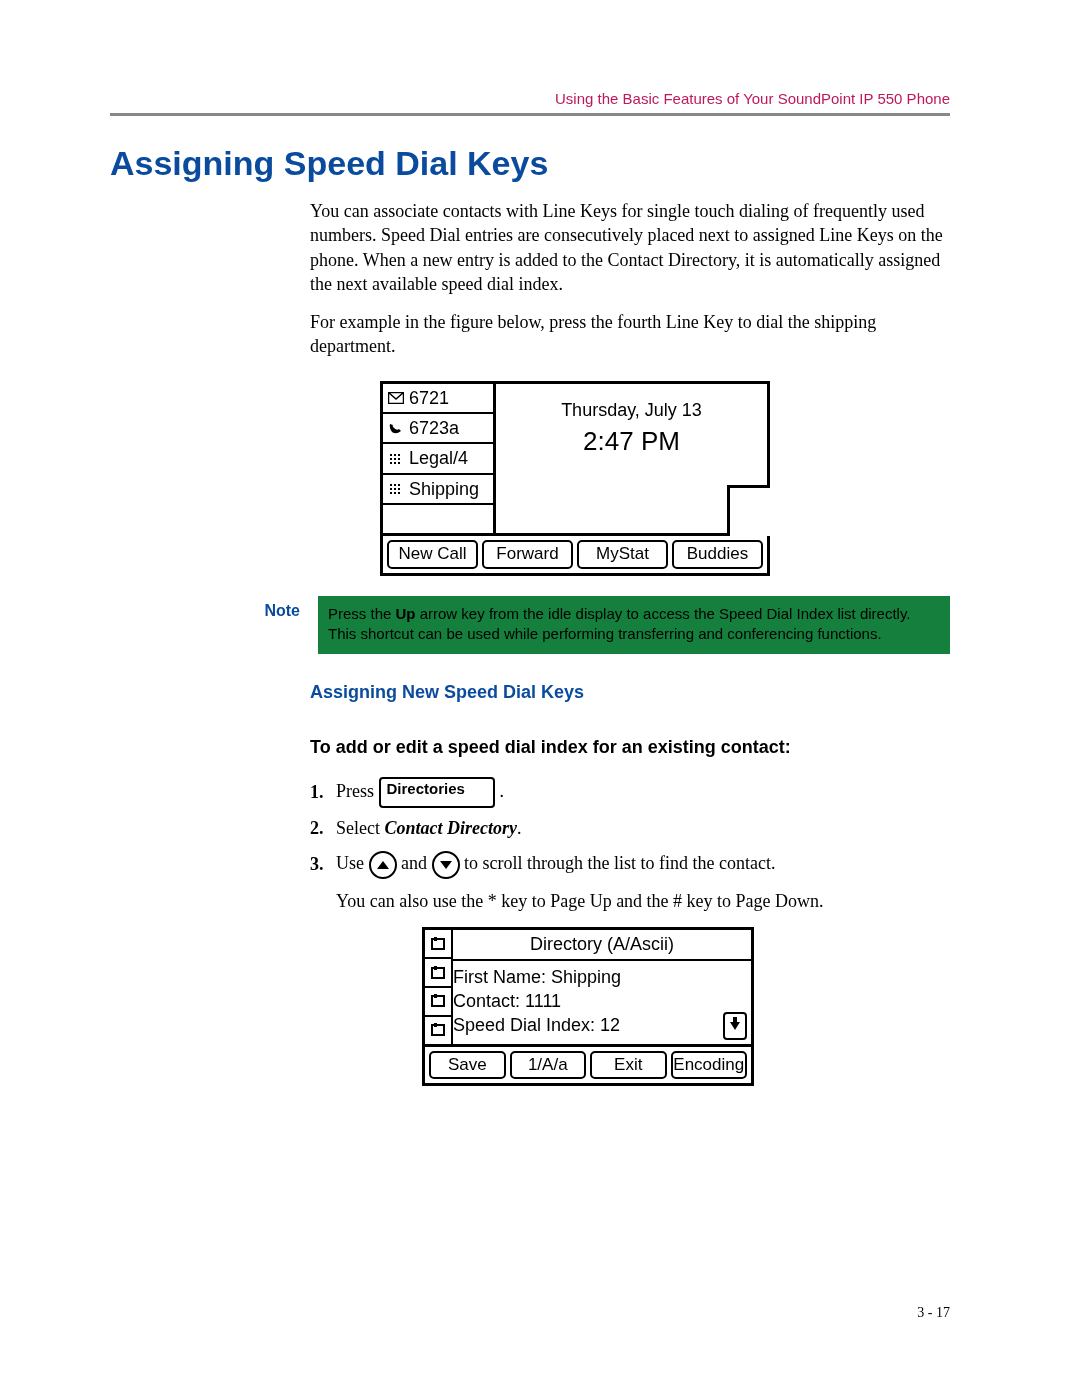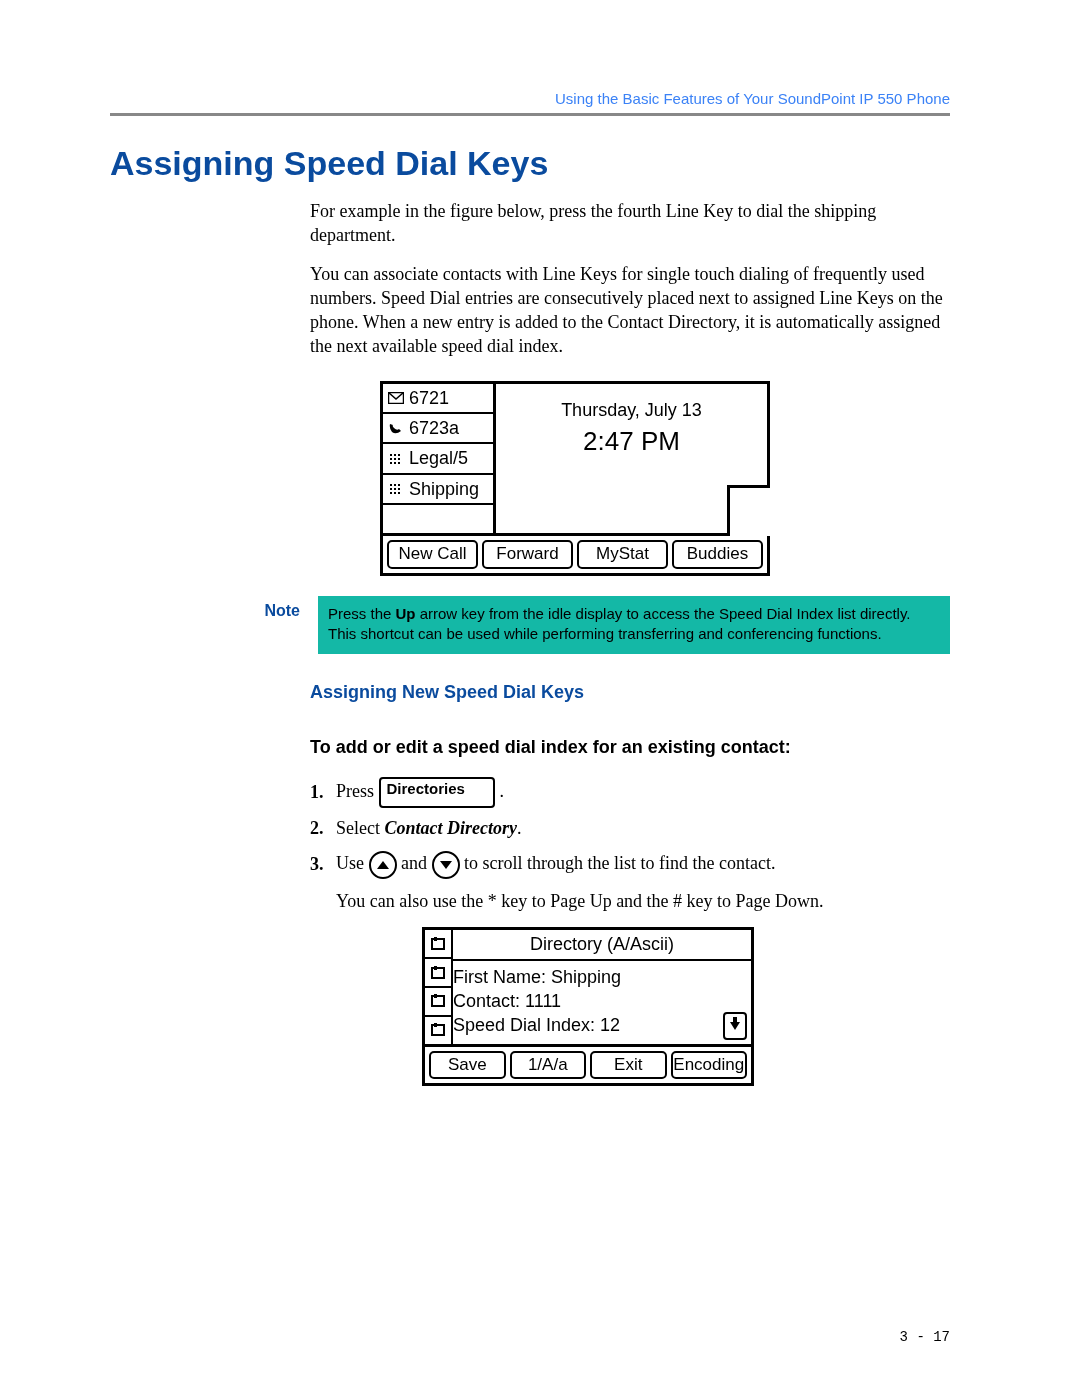--- a/index.html
+++ b/index.html
@@ -12,21 +12,21 @@
     width: 1080px;
     height: 1397px;
     position: relative;
     box-sizing: border-box;
     padding: 90px 130px 60px 110px;
   }
   .running-head {
     font-family: "Trebuchet MS", Arial, sans-serif;
     font-size: 15px;
     text-align: right;
-    color: #3b82f6;
+    color: #be185d;
     margin-bottom: 6px;
   }
   .rule-top {
     border-top: 3px solid #888;
     margin-bottom: 28px;
   }
   h1.main-title {
     font-family: "Trebuchet MS", Arial, sans-serif;
     font-weight: 700;
     font-size: 34px;
@@ -55,21 +55,21 @@
     font-family: "Trebuchet MS", Arial, sans-serif;
     font-weight: 700;
     color: #0a4b9e;
     font-size: 16px;
     padding-top: 6px;
     text-align: right;
     padding-right: 18px;
     flex: none;
   }
   .note-box {
-    background: #14b8a6;
+    background: #15803d;
     font-family: Arial, Helvetica, sans-serif;
     font-size: 15px;
     line-height: 1.35;
     padding: 8px 14px 10px 10px;
     flex: 1;
   }
   .note-box b { font-weight: 700; }
   h2.sub-title {
     font-family: "Trebuchet MS", Arial, sans-serif;
     font-weight: 700;
@@ -132,23 +132,23 @@
   .tri-up { border-bottom: 8px solid #000; }
   .tri-down { border-top: 8px solid #000; }
   .after-steps {
     margin-left: 26px;
     font-size: 18px;
     margin-bottom: 14px;
   }
   .screen2 { margin-left: 112px; width: 332px; }
   .page-num {
     position: absolute;
-    bottom: 52px;
+    bottom: 76px;
     right: 130px;
-    font-family: Liberation Mono, monospace;
+    font-family: Liberation Serif, serif;
     font-size: 14px;
   }
 
   
   .lcd1 {
     border: 3px solid #000;
     font-family: Arial, Helvetica, sans-serif;
   }
   .lcd1-top { display: flex; border-radius: 30px; }
   .lcd1-linekeys {
@@ -243,22 +243,22 @@
 <body>
 
 <div class="page">
 
   <div class="running-head">Using the Basic Features of Your SoundPoint IP 550 Phone</div>
   <div class="rule-top"></div>
 
   <h1 class="main-title">Assigning Speed Dial Keys</h1>
 
   <div class="body-block">
+    <p class="para">You can associate contacts with Line Keys for single touch dialing of frequently used numbers. Speed Dial entries are consecutively placed next to assigned Line Keys on the phone. When a new entry is added to the Contact Directory, it is automatically assigned the next available speed dial index.</p>
     <p class="para">For example in the figure below, press the fourth Line Key to dial the shipping department.</p>
-    <p class="para">You can associate contacts with Line Keys for single touch dialing of frequently used numbers. Speed Dial entries are consecutively placed next to assigned Line Keys on the phone. When a new entry is added to the Contact Directory, it is automatically assigned the next available speed dial index.</p>
 
     
     <div class="screen1">
       <div class="lcd1">
         <div class="lcd1-top">
           <div class="lcd1-linekeys">
             <div class="lkey">
               <span class="ico-env">
                 <svg width="16" height="12" viewBox="0 0 16 12">
                     <rect x="0.5" y="0.5" width="15" height="11" fill="none" stroke="#000" stroke-width="1.5"></rect>
@@ -284,21 +284,21 @@
                       <rect x="9" y="1" width="2" height="2"></rect>
                       <rect x="1" y="5" width="2" height="2"></rect>
                       <rect x="5" y="5" width="2" height="2"></rect>
                       <rect x="9" y="5" width="2" height="2"></rect>
                       <rect x="1" y="9" width="2" height="2"></rect>
                       <rect x="5" y="9" width="2" height="2"></rect>
                       <rect x="9" y="9" width="2" height="2"></rect>
                     </g>
                   </svg>
               </span>
-              <span>Legal/5</span>
+              <span>Legal/4</span>
             </div>
             <div class="lkey">
               <span class="ico-grid">
                 <svg width="14" height="12" viewBox="0 0 14 12">
                     <g fill="#000">
                       <rect x="1" y="1" width="2" height="2"></rect>
                       <rect x="5" y="1" width="2" height="2"></rect>
                       <rect x="9" y="1" width="2" height="2"></rect>
                       <rect x="1" y="5" width="2" height="2"></rect>
                       <rect x="5" y="5" width="2" height="2"></rect>

